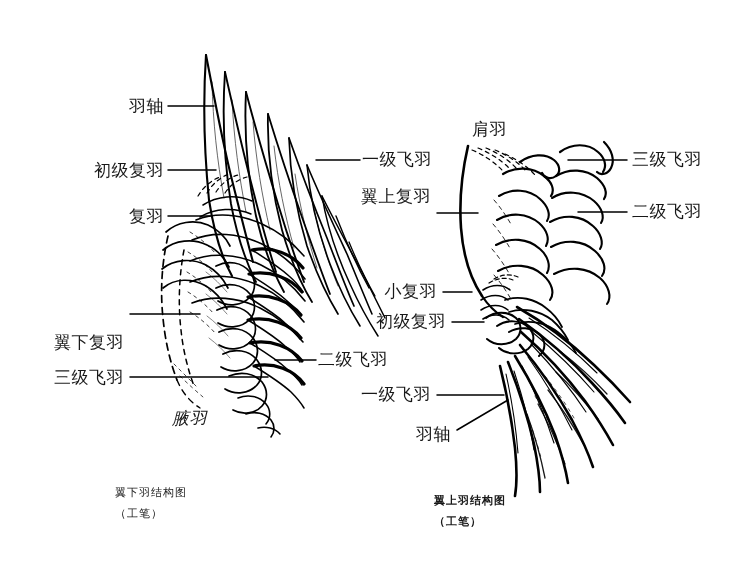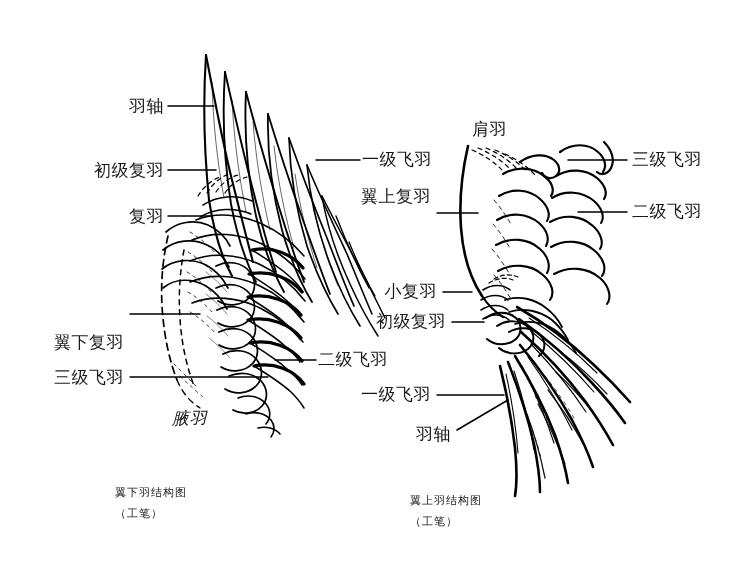--- a/index.html
+++ b/index.html
@@ -339,18 +339,18 @@
 
   <div class="label l" style="left:632px; top:152px; width:100px;">三级飞羽</div>
 
   <div class="label l" style="left:632px; top:204px; width:100px;">二级飞羽</div>
 
   <div class="caption" style="left:115px; top:482px; width:200px;">
     <span>翼下羽结构图</span>
     <span class="cap-line2">（工笔）</span>
   </div>
 
-  <div class="caption" style="left:410px; top:490px; width:200px;">
+  <div class="caption" style="left:434px; top:490px; width:200px;font-weight:bold;">
     <span>翼上羽结构图</span>
     <span class="cap-line2">（工笔）</span>
   </div>
 
 </div>
 
 </body></html>

